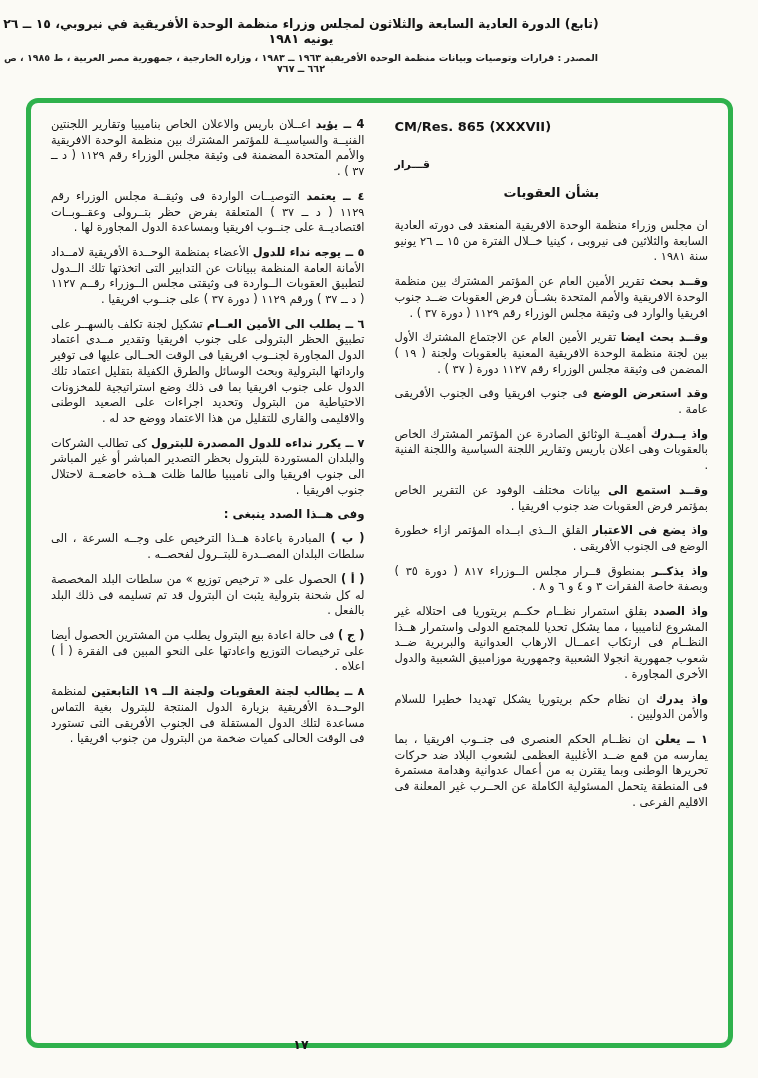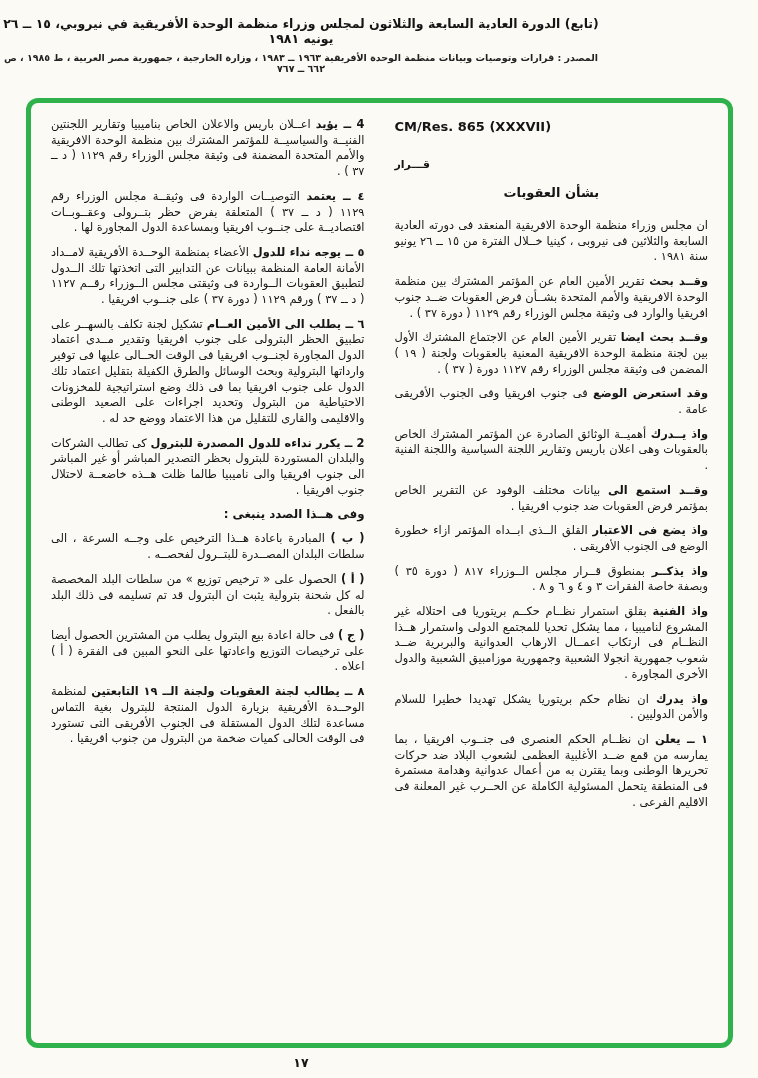--- a/index.html
+++ b/index.html
@@ -43,21 +43,21 @@
     margin: 0 0 9px 0;
     font-size: 11.4px;
     line-height: 15.7px;
     text-align: justify;
   }
   .par .lead { font-weight: 700; }
   .subhead { font-weight: 700; font-size: 11.8px; margin: 4px 0 10px 0; }
 
   .page-num {
     position: absolute;
-    bottom: 8px; left: 0; right: 0;
+    bottom: 26px; left: 0; right: 0;
     text-align: center;
     font-size: 12.5px; font-weight: 700;
   }
 </style>
 </head>
 <body>
 
 <div class="page">
 
   <header class="top-header">
@@ -74,31 +74,31 @@
         <h2 class="res-subtitle">بشأن العقوبات</h2>
 
         <p class="par"><span class="lead"></span> <span>ان مجلس وزراء منظمة الوحدة الافريقية المنعقد فى دورته العادية السابعة والثلاثين فى نيروبى ، كينيا خــلال الفترة من ١٥ ــ ٢٦ يونيو سنة ١٩٨١ .</span></p>
         <p class="par"><span class="lead">وقــد بحث</span> <span>تقرير الأمين العام عن المؤتمر المشترك بين منظمة الوحدة الافريقية والأمم المتحدة بشــأن فرض العقوبات ضــد جنوب افريقيا والوارد فى وثيقة مجلس الوزراء رقم ١١٢٩ ( دورة ٣٧ ) .</span></p>
         <p class="par"><span class="lead">وقــد بحث ايضا</span> <span>تقرير الأمين العام عن الاجتماع المشترك الأول بين لجنة منظمة الوحدة الافريقية المعنية بالعقوبات ولجنة ( ١٩ ) المضمن فى وثيقة مجلس الوزراء رقم ١١٢٧ دورة ( ٣٧ ) .</span></p>
         <p class="par"><span class="lead">وقد استعرض الوضع</span> <span>فى جنوب افريقيا وفى الجنوب الأفريقى عامة .</span></p>
         <p class="par"><span class="lead">واذ يــدرك</span> <span>أهميــة الوثائق الصادرة عن المؤتمر المشترك الخاص بالعقوبات وهى اعلان باريس وتقارير اللجنة السياسية واللجنة الفنية .</span></p>
         <p class="par"><span class="lead">وقــد استمع الى</span> <span>بيانات مختلف الوفود عن التقرير الخاص بمؤتمر فرض العقوبات ضد جنوب افريقيا .</span></p>
         <p class="par"><span class="lead">واذ يضع فى الاعتبار</span> <span>القلق الــذى ابــداه المؤتمر ازاء خطورة الوضع فى الجنوب الأفريقى .</span></p>
         <p class="par"><span class="lead">واذ يذكــر</span> <span>بمنطوق قــرار مجلس الــوزراء ٨١٧ ( دورة ٣٥ ) وبصفة خاصة الفقرات ٣ و ٤ و ٦ و ٨ .</span></p>
-        <p class="par"><span class="lead">واذ الفنية</span> <span>بقلق استمرار نظــام حكــم بريتوريا فى احتلاله غير المشروع لناميبيا ، مما يشكل تحديا للمجتمع الدولى واستمرار هــذا النظــام فى ارتكاب اعمــال الارهاب العدوانية والبربرية ضــد شعوب جمهورية انجولا الشعبية وجمهورية موزامبيق الشعبية والدول الأخرى المجاورة .</span></p>
+        <p class="par"><span class="lead">واذ الصدد</span> <span>بقلق استمرار نظــام حكــم بريتوريا فى احتلاله غير المشروع لناميبيا ، مما يشكل تحديا للمجتمع الدولى واستمرار هــذا النظــام فى ارتكاب اعمــال الارهاب العدوانية والبربرية ضــد شعوب جمهورية انجولا الشعبية وجمهورية موزامبيق الشعبية والدول الأخرى المجاورة .</span></p>
         <p class="par"><span class="lead">واذ يدرك</span> <span>ان نظام حكم بريتوريا يشكل تهديدا خطيرا للسلام والأمن الدوليين .</span></p>
         <p class="par"><span class="lead">١ ــ يعلن</span> <span>ان نظــام الحكم العنصرى فى جنــوب افريقيا ، بما يمارسه من قمع ضــد الأغلبية العظمى لشعوب البلاد ضد حركات تحريرها الوطنى وبما يقترن به من أعمال عدوانية وهدامة مستمرة فى المنطقة يتحمل المسئولية الكاملة عن الحــرب غير المعلنة فى الاقليم الفرعى .</span></p>
       </div>
 
       <div class="col">
         <p class="par"><span class="lead">4 ــ يؤيد</span> <span>اعــلان باريس والاعلان الخاص بناميبيا وتقارير اللجنتين الفنيــة والسياسيــة للمؤتمر المشترك بين منظمة الوحدة الافريقية والأمم المتحدة المضمنة فى وثيقة مجلس الوزراء رقم ١١٢٩ ( د ــ ٣٧ ) .</span></p>
         <p class="par"><span class="lead">٤ ــ يعتمد</span> <span>التوصيــات الواردة فى وثيقــة مجلس الوزراء رقم ١١٢٩ ( د ــ ٣٧ ) المتعلقة بفرض حظر بتــرولى وعقــوبــات اقتصاديــة على جنــوب افريقيا وبمساعدة الدول المجاورة لها .</span></p>
         <p class="par"><span class="lead">٥ ــ يوجه نداء للدول</span> <span>الأعضاء بمنظمة الوحــدة الأفريقية لامــداد الأمانة العامة المنظمة ببيانات عن التدابير التى اتخذتها تلك الــدول لتطبيق العقوبات الــواردة فى وثيقتى مجلس الــوزراء رقــم ١١٢٧ ( د ــ ٣٧ ) ورقم ١١٢٩ ( دورة ٣٧ ) على جنــوب افريقيا .</span></p>
         <p class="par"><span class="lead">٦ ــ يطلب الى الأمين العــام</span> <span>تشكيل لجنة تكلف بالسهــر على تطبيق الحظر البترولى على جنوب افريقيا وتقدير مــدى اعتماد الدول المجاورة لجنــوب افريقيا فى الوقت الحــالى عليها فى توفير وارداتها البترولية وبحث الوسائل والطرق الكفيلة بتقليل اعتماد تلك الدول على جنوب افريقيا بما فى ذلك وضع استراتيجية للمخزونات الاحتياطية من البترول وتحديد اجراءات على الصعيد الوطنى والاقليمى والقارى للتقليل من هذا الاعتماد ووضع حد له .</span></p>
-        <p class="par"><span class="lead">2 ــ يكرر نداءه للدول المصدرة للبترول</span> <span>كى تطالب الشركات والبلدان المستوردة للبترول بحظر التصدير المباشر أو غير المباشر الى جنوب افريقيا والى ناميبيا طالما ظلت هــذه خاضعــة لاحتلال جنوب افريقيا .</span></p>
+        <p class="par"><span class="lead">٧ ــ يكرر نداءه للدول المصدرة للبترول</span> <span>كى تطالب الشركات والبلدان المستوردة للبترول بحظر التصدير المباشر أو غير المباشر الى جنوب افريقيا والى ناميبيا طالما ظلت هــذه خاضعــة لاحتلال جنوب افريقيا .</span></p>
 
         <div class="subhead">وفى هــذا الصدد ينبغى :</div>
 
         <p class="par"><span class="lead">( ب )</span> <span>المبادرة باعادة هــذا الترخيص على وجــه السرعة ، الى سلطات البلدان المصــدرة للبتــرول لفحصــه .</span></p>
         <p class="par"><span class="lead">( أ )</span> <span>الحصول على « ترخيص توزيع » من سلطات البلد المخصصة له كل شحنة بترولية يثبت ان البترول قد تم تسليمه فى ذلك البلد بالفعل .</span></p>
         <p class="par"><span class="lead">( ج )</span> <span>فى حالة اعادة بيع البترول يطلب من المشترين الحصول أيضا على ترخيصات التوزيع واعادتها على النحو المبين فى الفقرة ( أ ) اعلاه .</span></p>
         <p class="par"><span class="lead">٨ ــ يطالب لجنة العقوبات ولجنة الــ ١٩ التابعتين</span> <span>لمنظمة الوحــدة الأفريقية بزيارة الدول المنتجة للبترول بغية التماس مساعدة لتلك الدول المستقلة فى الجنوب الأفريقى التى تستورد فى الوقت الحالى كميات ضخمة من البترول من جنوب افريقيا .</span></p>
       </div>
 
     </div>

